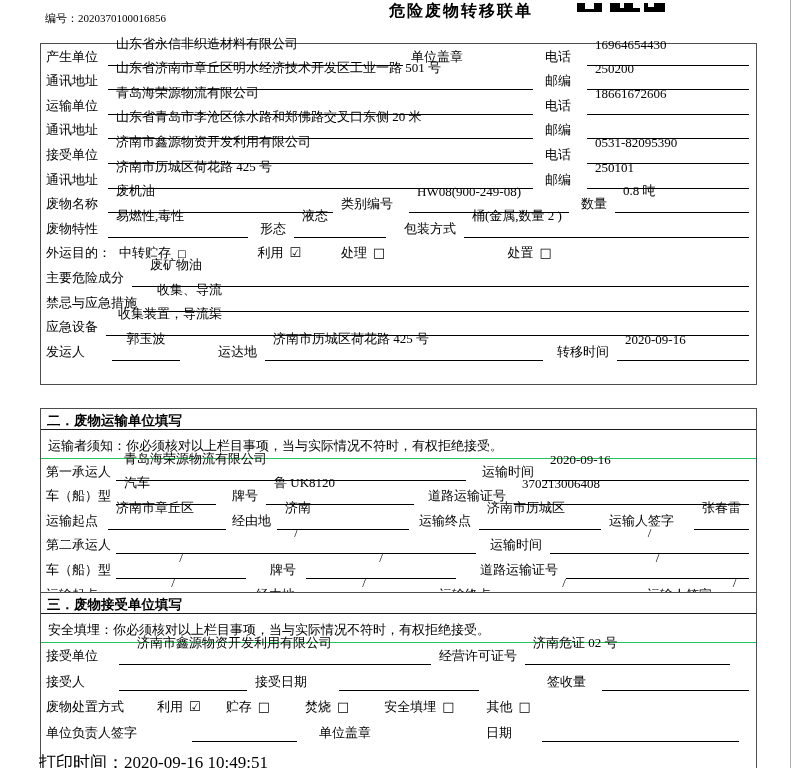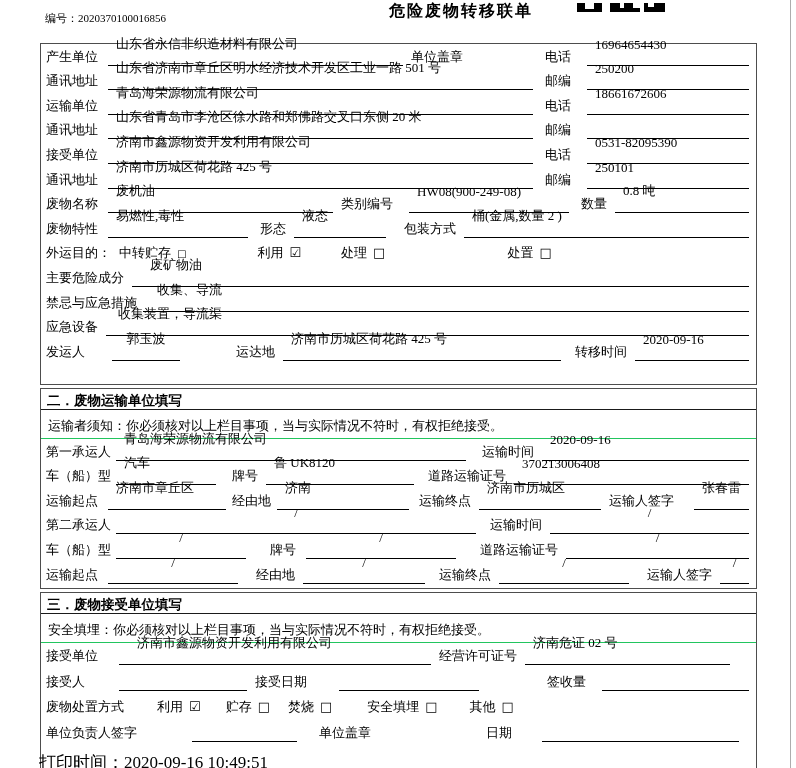--- a/index.html
+++ b/index.html
@@ -6,21 +6,21 @@
   .page{position:relative;width:796px;height:768px;background:#ffffff;overflow:hidden;
         font-family:"Liberation Serif","DejaVu Serif",serif;font-size:13px;color:#000;}
   .page-edge{position:absolute;left:790px;top:0;width:1px;height:768px;background:#adadad;}
   .serial{position:absolute;top:11px;left:45px;font-size:11px;white-space:nowrap;}
   .title{position:absolute;top:1px;left:0;right:0;text-align:center;padding-left:86px;
          font-family:"Liberation Sans","DejaVu Sans",sans-serif;font-weight:bold;
          font-size:16px;letter-spacing:2px;white-space:nowrap;margin-left:40px;}
   .qr{position:absolute;top:0;left:577px;}
   .box{position:absolute;left:40px;width:717px;box-sizing:border-box;border:1.5px solid #4d4d4d;background:#fff;}
   .s1{top:43px;height:342px;}
-  .s2{top:388px;height:201px;}
+  .s2{top:408px;height:201px;}
   .s3{top:592px;height:185px;}
   .sec-h{box-sizing:border-box;height:21px;padding:3px 0 0 6px;border-bottom:1px solid #1a1a1a;
          font-family:"Liberation Sans","DejaVu Sans",sans-serif;font-weight:bold;font-size:13.5px;}
   .notice{box-sizing:border-box;height:29px;padding:7px 0 0 7px;border-bottom:1px solid #22c55e;white-space:nowrap;}
   .row{position:relative;display:flex;align-items:flex-end;box-sizing:border-box;
        height:24.6px;padding:0 7px 3px 5px;white-space:nowrap;}
   .s3 .row{height:25.8px;padding-bottom:4px;}
   .lbl{white-space:nowrap;}
   .u{display:inline-block;box-sizing:border-box;border-bottom:1px solid #000;
      padding:0 3px 12px 8px;white-space:nowrap;overflow:visible;}
@@ -150,21 +150,21 @@
     </div>
 
     <div class="row">
       <span class="lbl">应急设备</span>
       <span class="u fx" style="margin-left:8px;padding-left:12px">收集装置，导流渠</span>
     </div>
 
     <div class="row">
       <span class="lbl w62">发运人</span>
       <span class="u ctr" style="width:68px;margin-left:4px">郭玉波</span>
-      <span class="lbl" style="margin-left:56px">运达地</span>
+      <span class="lbl" style="margin-left:38px">运达地</span>
       <span class="u" style="width:278px;margin-left:8px">济南市历城区荷花路 425 号</span>
       <span class="lbl" style="margin-left:14px">转移时间</span>
       <span class="u fx" style="margin-left:8px">2020-09-16</span>
     </div>
   </div>
 
   <div class="box s2">
     <div class="sec-h">二．废物运输单位填写</div>
     <div class="notice">运输者须知：你必须核对以上栏目事项，当与实际情况不符时，有权拒绝接受。</div>
 
@@ -240,21 +240,21 @@
       <span class="lbl" style="margin-left:8px">接受日期</span>
       <span class="u" style="width:140px;margin-left:32px"></span>
       <span class="lbl" style="margin-left:68px">签收量</span>
       <span class="u fx" style="margin-left:16px"></span>
     </div>
 
     <div class="row">
       <span class="lbl">废物处置方式</span>
       <span class="lbl" style="margin-left:33px"><span>利用</span><span class="bx">☑</span></span>
       <span class="lbl" style="margin-left:25px"><span>贮存</span><span class="bx">□</span></span>
-      <span class="lbl" style="margin-left:18px"><span>焚烧</span><span class="bx">□</span></span>
+      <span class="lbl" style="margin-left:35px"><span>焚烧</span><span class="bx">□</span></span>
       <span class="lbl" style="margin-left:35px"><span>安全填埋</span><span class="bx">□</span></span>
       <span class="lbl" style="margin-left:32px"><span>其他</span><span class="bx">□</span></span>
     </div>
 
     <div class="row">
       <span class="lbl">单位负责人签字</span>
       <span class="u" style="width:105px;margin-left:55px"></span>
       <span class="lbl" style="margin-left:22px">单位盖章</span>
       <span class="lbl" style="margin-left:115px">日期</span>
       <span class="u fx" style="margin-left:30px;margin-right:10px"></span>

